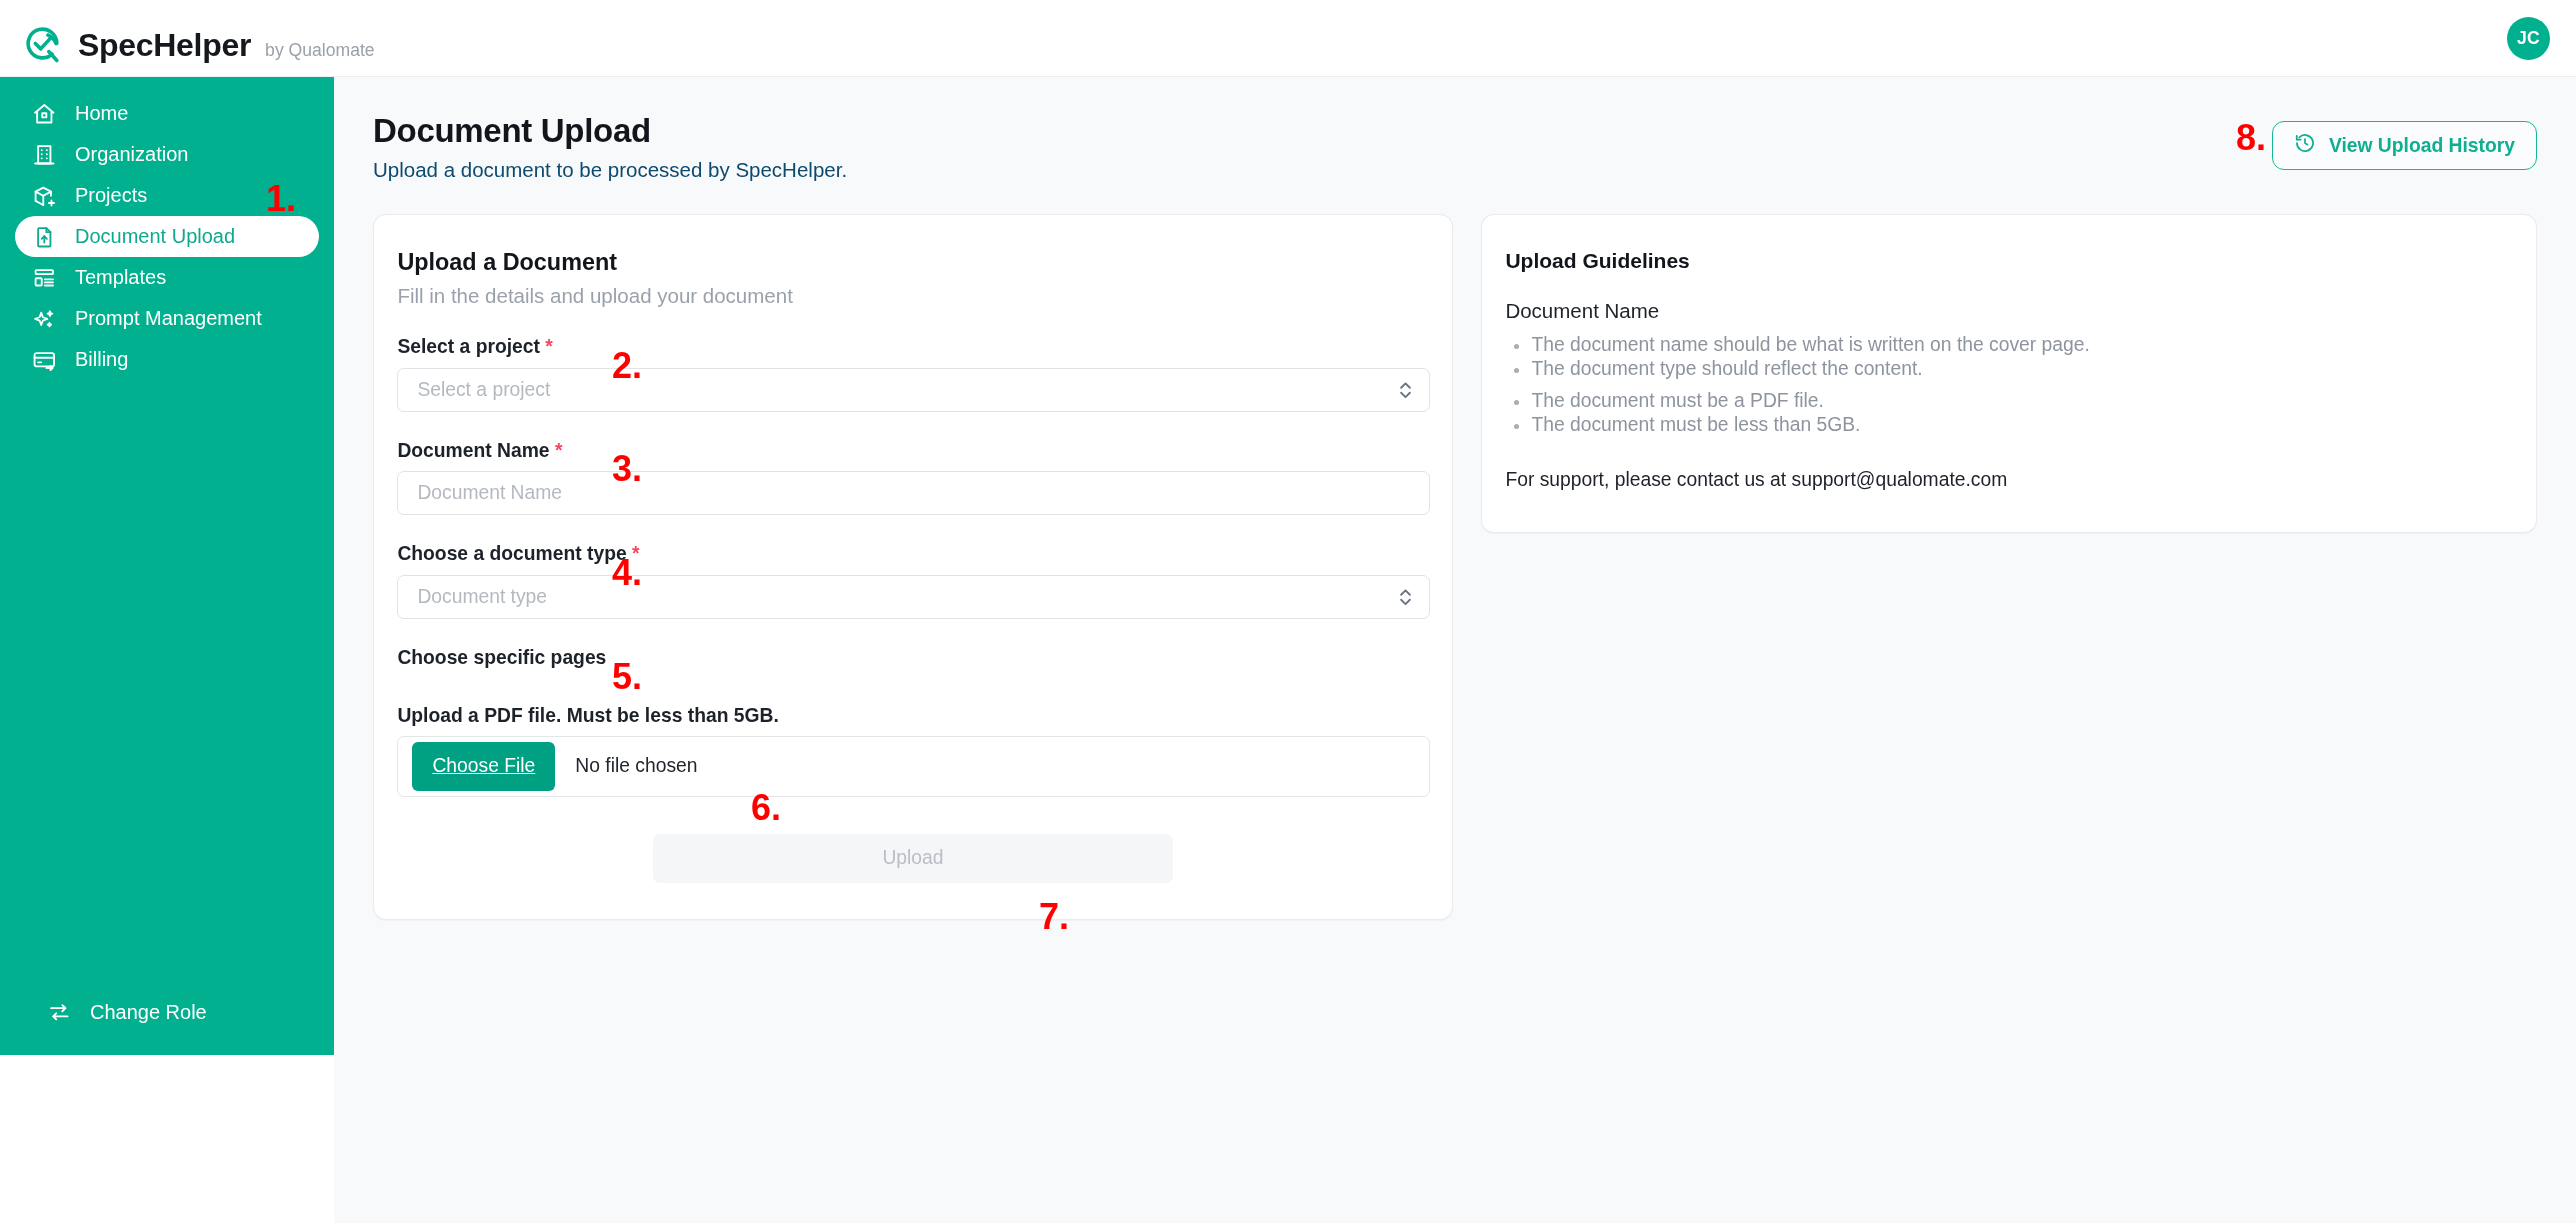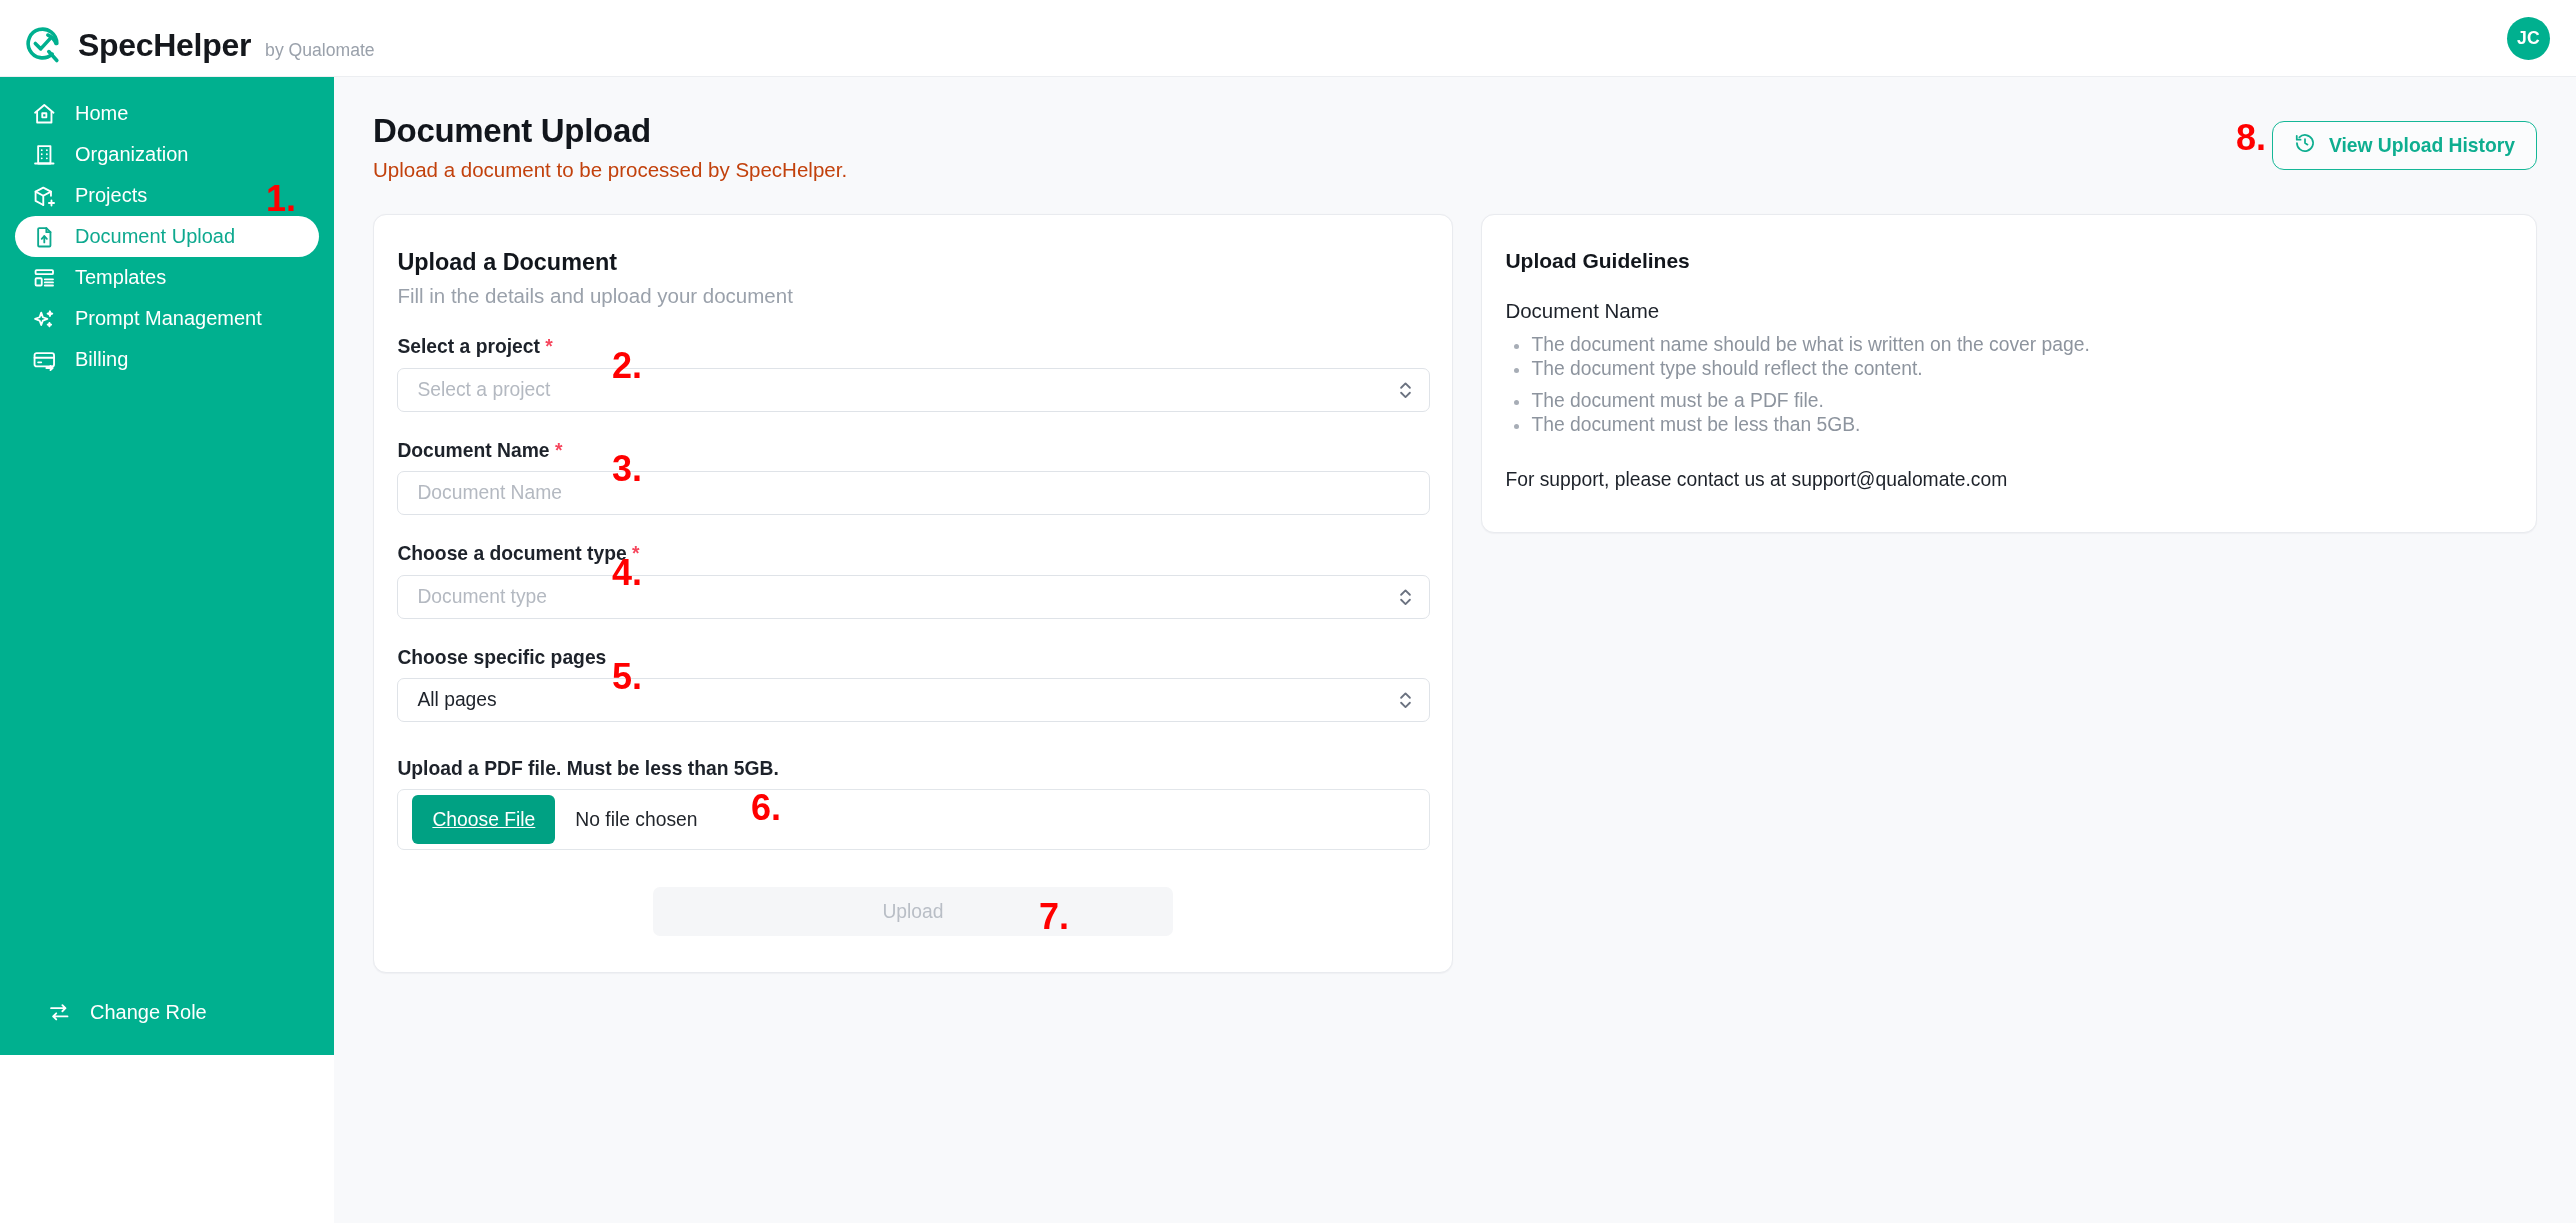--- a/index.html
+++ b/index.html
@@ -59,21 +59,21 @@
 
   
   .main {
     position: absolute; left: 334px; top: 77px;
     width: 2242px; height: 1146px;
     background: #f8f9fb;
     padding: 35px 39px 0 39px;
   }
   .page-head { display: flex; align-items: flex-start; justify-content: space-between; }
   .page-title { font-size: 33px; font-weight: 700; color: #12161c; letter-spacing: -0.3px; }
-  .page-sub { font-size: 20.5px; color: #c2410c; margin-top: 8.2px; }
+  .page-sub { font-size: 20.5px; color: #0c4a6e; margin-top: 8.2px; }
 
   .history-wrap { display: flex; align-items: center; gap: 13px; margin-top: 9.4px; }
   .history-btn {
     display: flex; align-items: center; gap: 13px;
     border: 1.2px solid #15b797; border-radius: 12px;
     background: #fbfcfd; color: #0eae90;
     height: 49px; padding: 0 21px;
     font-size: 19.3px; font-weight: 600;
   }
   .history-btn svg { width: 22px; height: 22px; }
@@ -333,29 +333,20 @@
             <svg viewBox="0 0 12 18" fill="none" stroke="#6b7280" stroke-width="1.5" stroke-linecap="round" stroke-linejoin="round">
               <path d="M2.5 7 6 3.5 9.5 7"></path>
                 <path d="M2.5 11 6 14.5 9.5 11"></path>
             </svg>
           </span>
         </div>
       </div>
 
       <div class="field">
         <div class="field-label">Choose specific pages</div>
-        <div class="control">
-          <span class="val">All pages</span>
-          <span class="chev">
-            <svg viewBox="0 0 12 18" fill="none" stroke="#6b7280" stroke-width="1.5" stroke-linecap="round" stroke-linejoin="round">
-              <path d="M2.5 7 6 3.5 9.5 7"></path>
-                <path d="M2.5 11 6 14.5 9.5 11"></path>
-            </svg>
-          </span>
-        </div>
       </div>
 
       <div class="field" style="margin-top:36px;">
         <div class="field-label">Upload a PDF file. Must be less than 5GB.</div>
         <div class="filerow">
           <div class="choose-file">Choose File</div>
           <div class="nofile">No file chosen</div>
         </div>
       </div>
 

